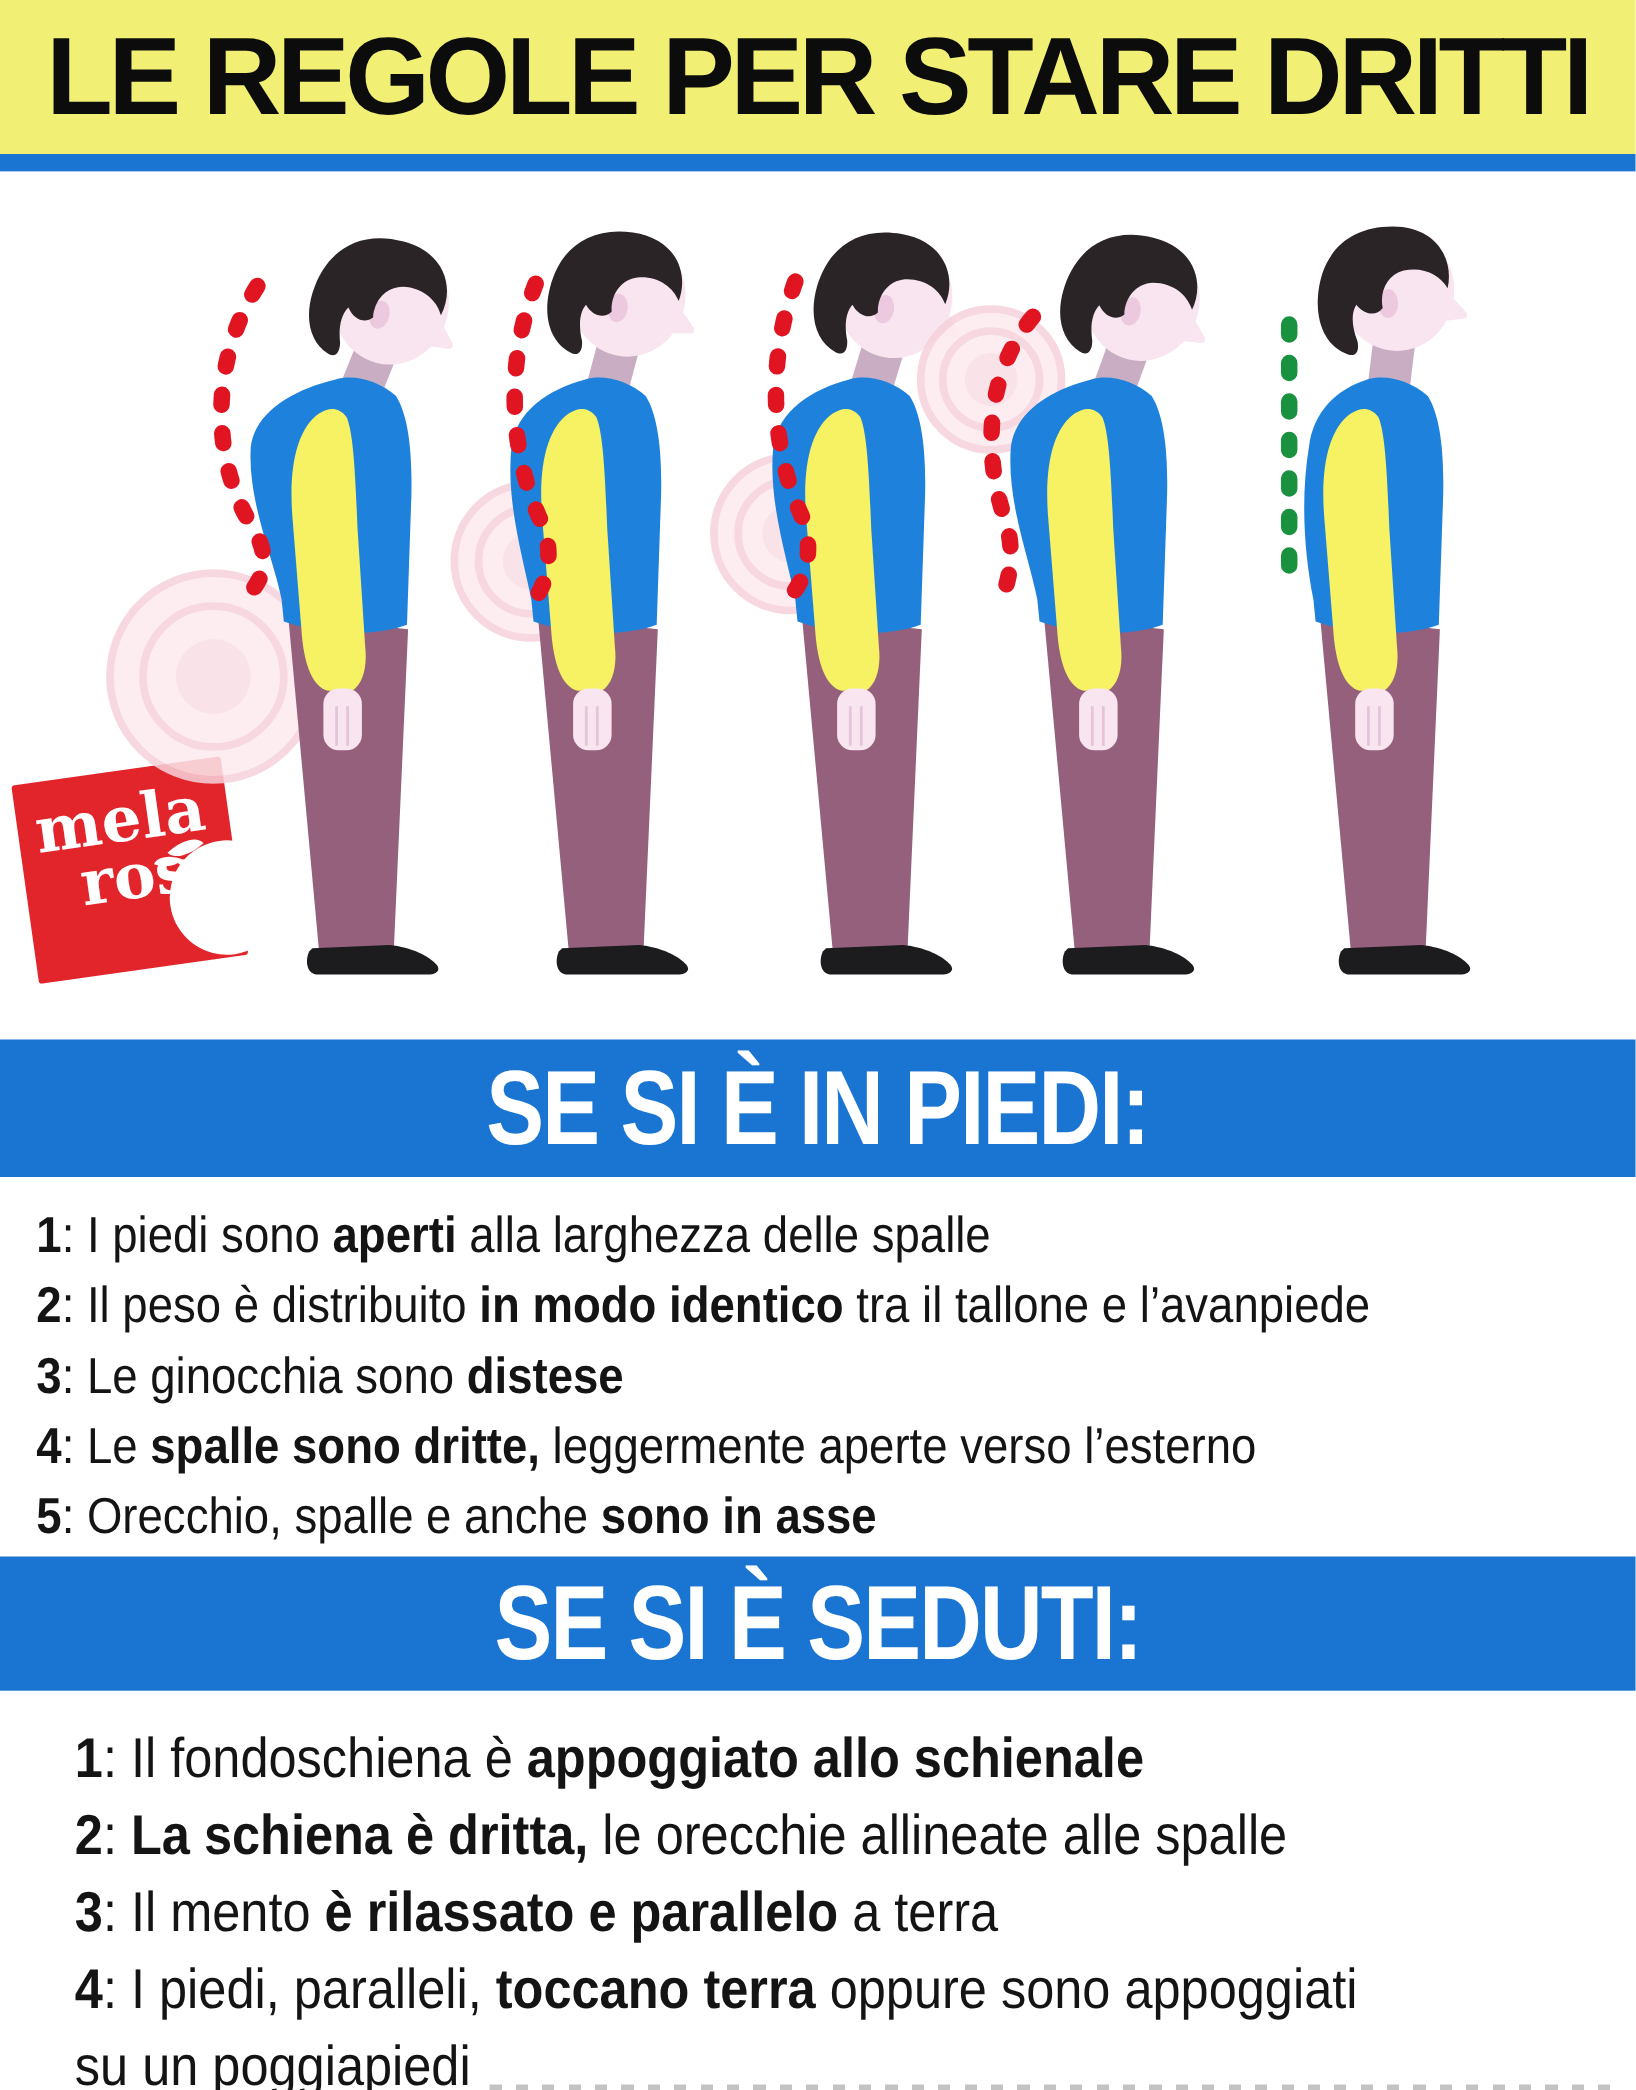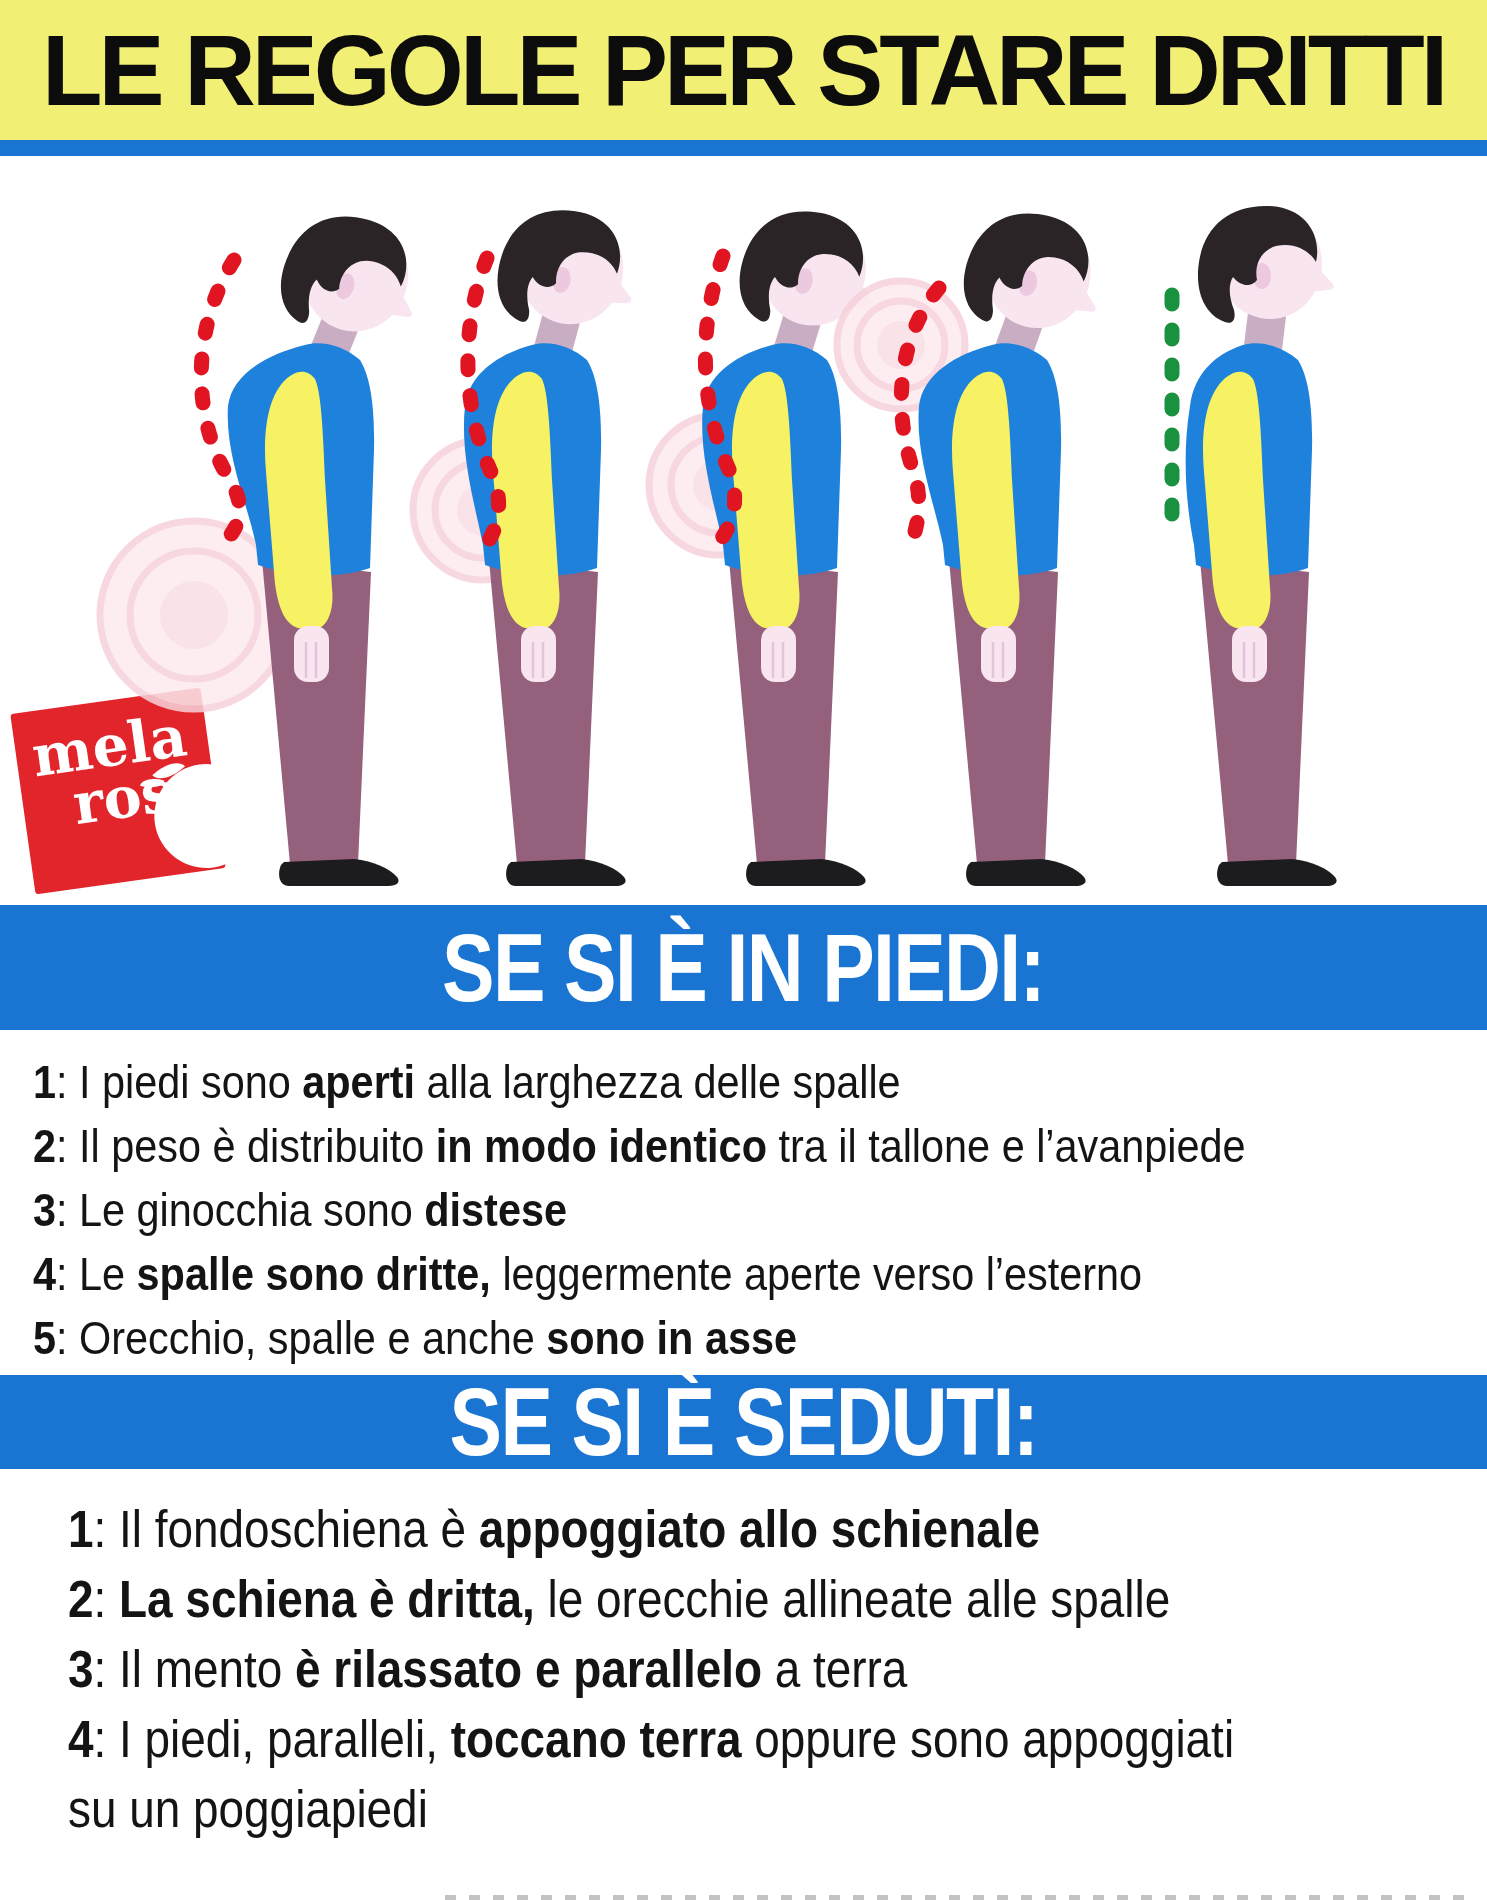--- a/index.html
+++ b/index.html
@@ -43,22 +43,22 @@
     border-radius:0 100% 0 100%;right:28px;bottom:96px;transform:rotate(-35deg);
   }
   .logo .leaf2{
     position:absolute;width:22px;height:12px;background:#ffffff;
     border-radius:100% 0 100% 0;right:50px;bottom:88px;transform:rotate(25deg);
   }
   
   .banner{
     width:100%;background:#1a75d2;display:flex;align-items:center;justify-content:center;
   }
-  .banner.standing{height:125px;}
-  .banner.seated{height:94px;}
+  .banner.standing{height:125px;margin-top:40px;}
+  .banner.seated{height:122px;}
   .banner span{
     color:#ffffff;font-weight:bold;font-size:96px;letter-spacing:-2px;
     white-space:nowrap;transform:scaleX(0.82);
   }
   
   .rules{display:block;}
   .rules.standing{padding:20px 12px 0 33px;height:325px;}
   .rules.seated{padding:26px 0 0 68px;}
   .rule{
     white-space:nowrap;transform:scaleX(0.9);transform-origin:left center;

